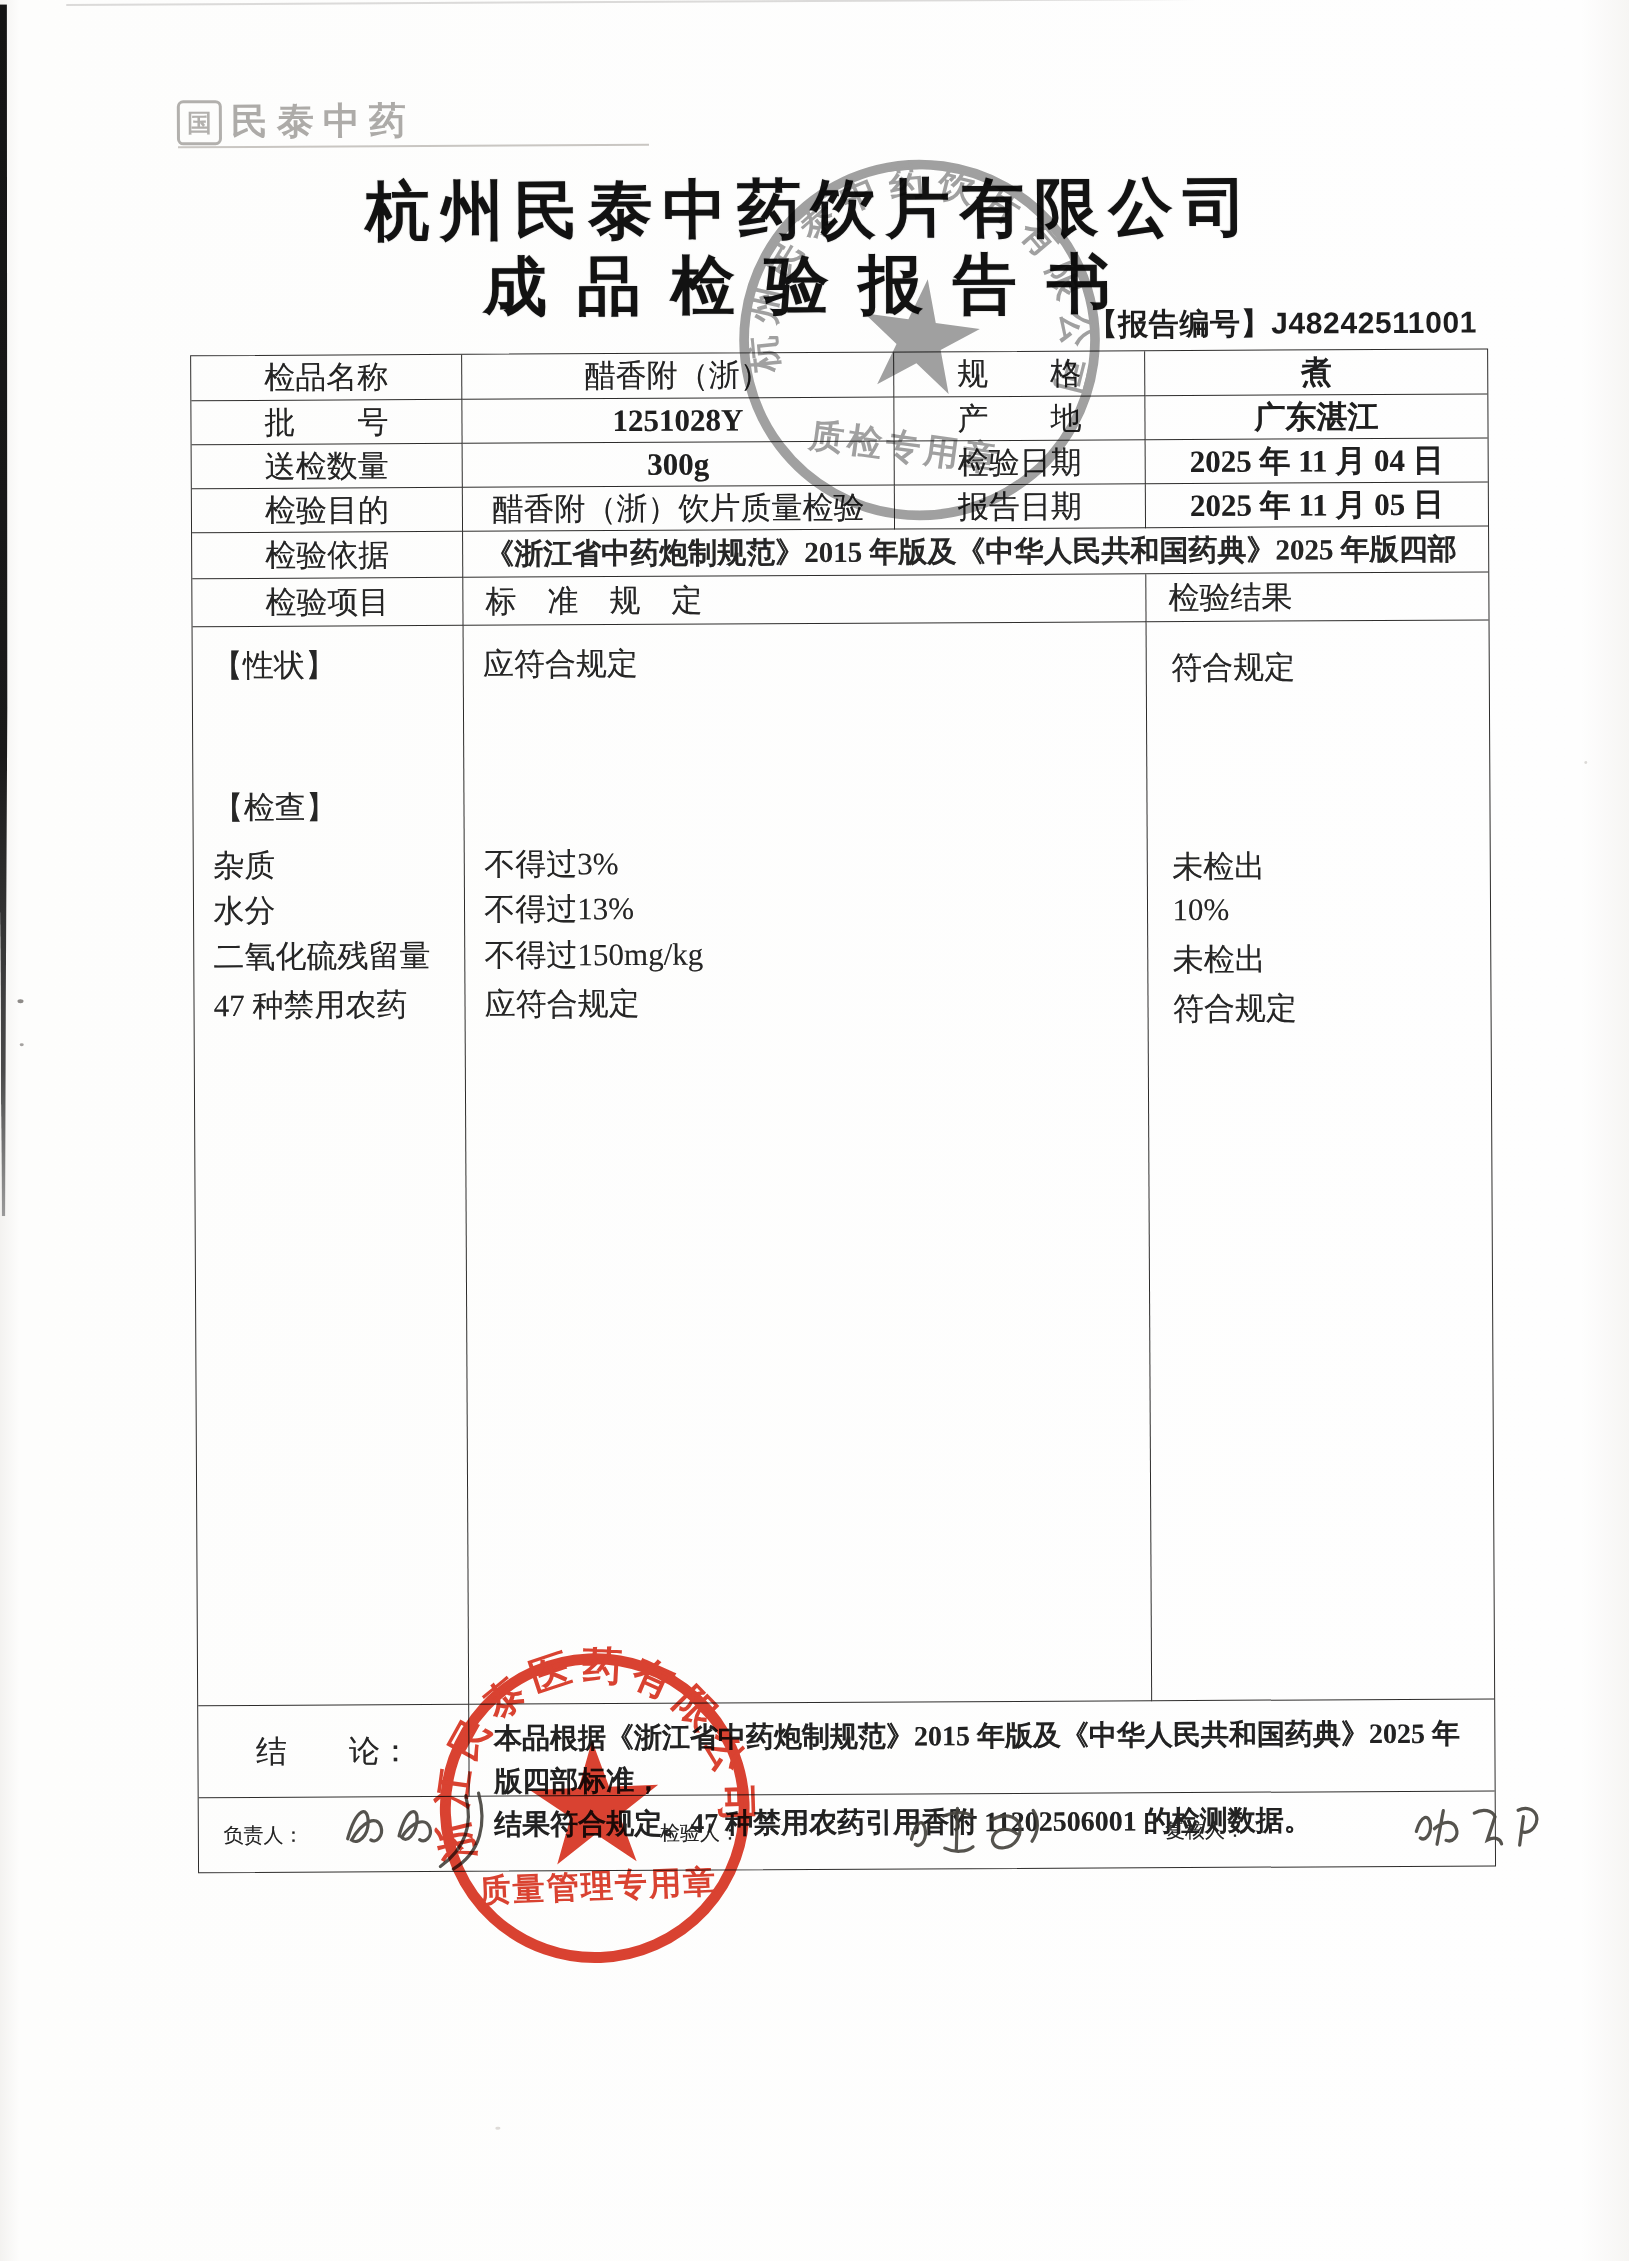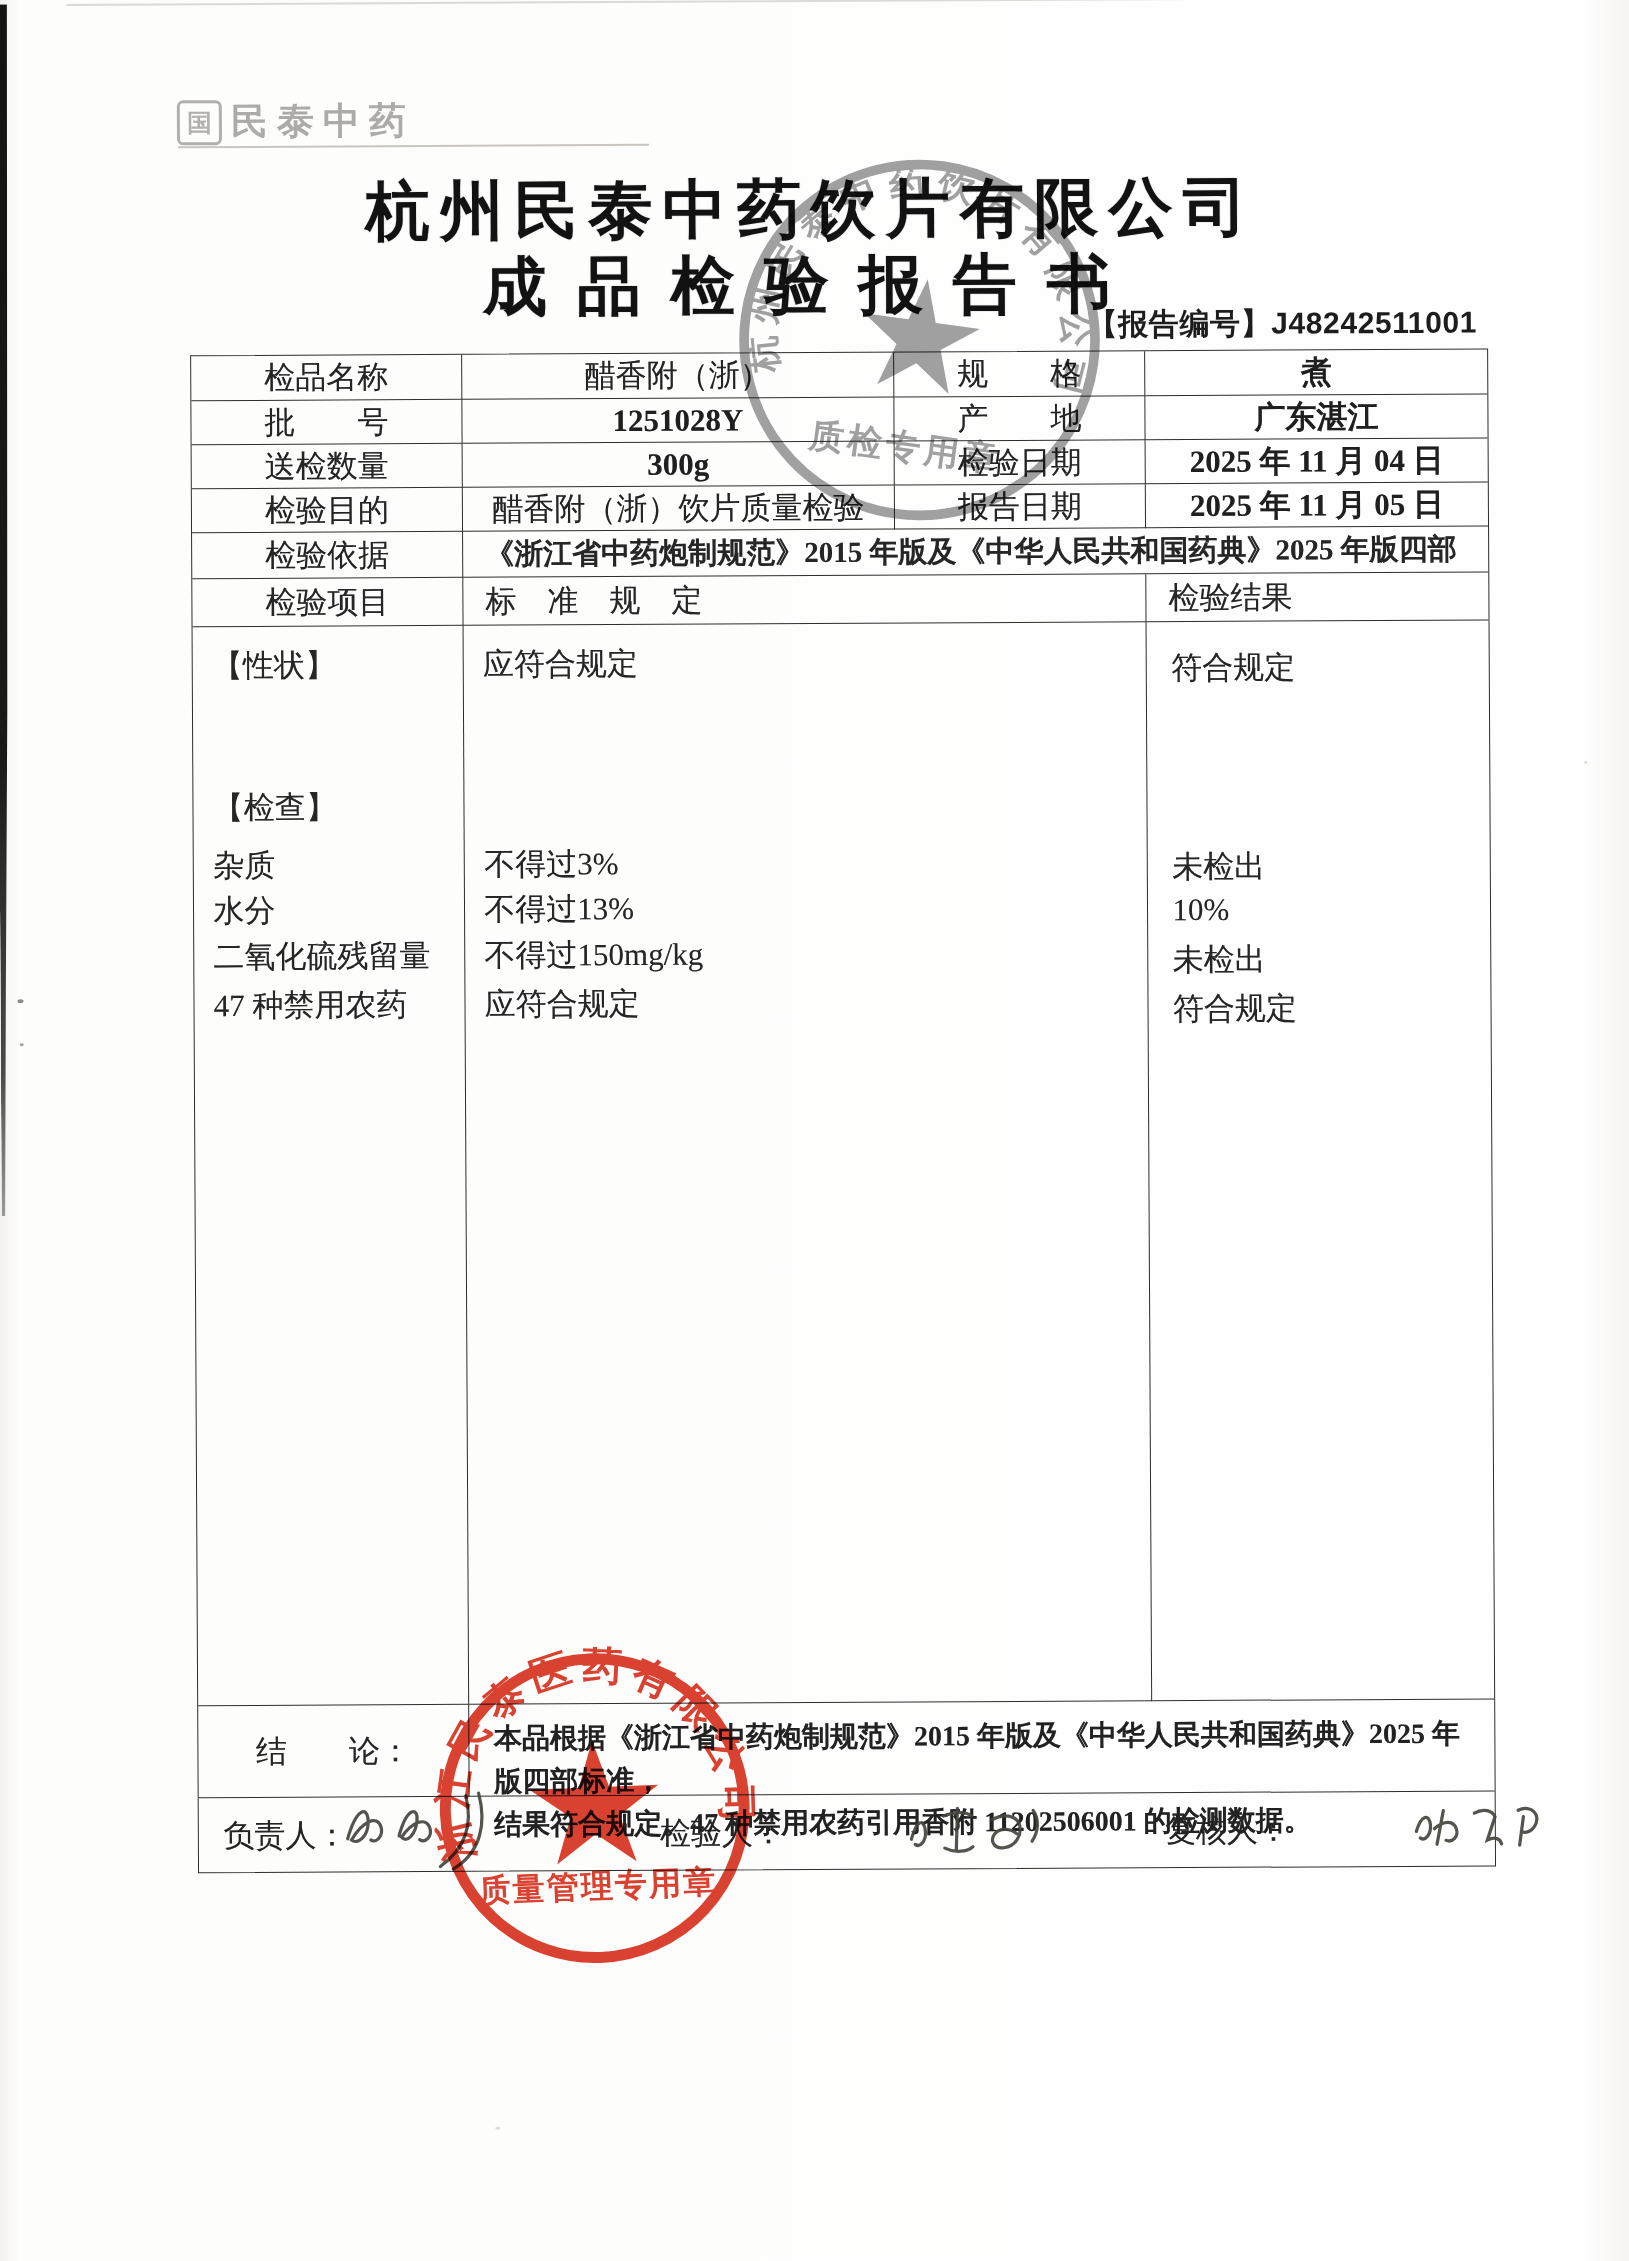--- a/index.html
+++ b/index.html
@@ -64,21 +64,21 @@
   .basis-val{font-weight:600;font-size:29px;}
   .hdr{font-weight:500;}
   .body-cell{display:block;}
   .bline{position:absolute;left:19.3px;right:5.2px;white-space:nowrap;}
   .bline.res{left:24.5px;}
   .conc-label{font-weight:500;}
   .conc-text{display:block;padding:11.6px 23px 0 24.5px;font-size:28px;font-weight:600;
     line-height:43px;color:#222;}
   .sigrow{display:block;}
   .sig-label{position:absolute;top:0;height:75px;display:flex;align-items:center;
-    font-size:31px;font-weight:500;color:#242424;}
+    font-size:20px;font-weight:500;color:#242424;}
   .sig-svg{position:absolute;}
   .sig-svg path{fill:none;stroke:#47443f;stroke-width:5;stroke-linecap:round;opacity:.92;}
 
   
   .stamp{position:absolute;mix-blend-mode:multiply;}
   .stamp-gray{left:729px;top:147px;opacity:.85;transform:rotate(8deg);}
   .stamp-red{left:429px;top:1646px;opacity:.92;transform:rotate(-2deg);}
   .stamp text{font-family:"Liberation Sans","DejaVu Sans",sans-serif;}
 </style>
 </head>

